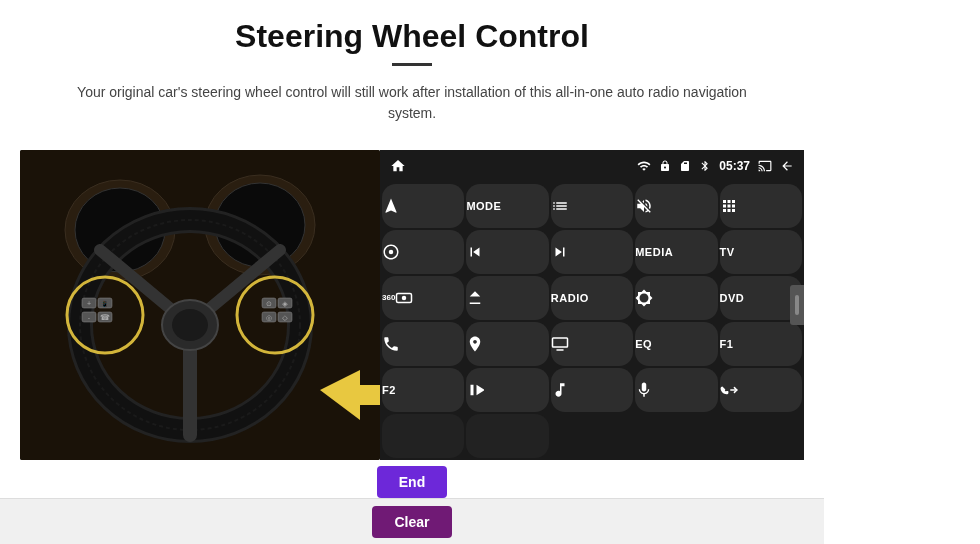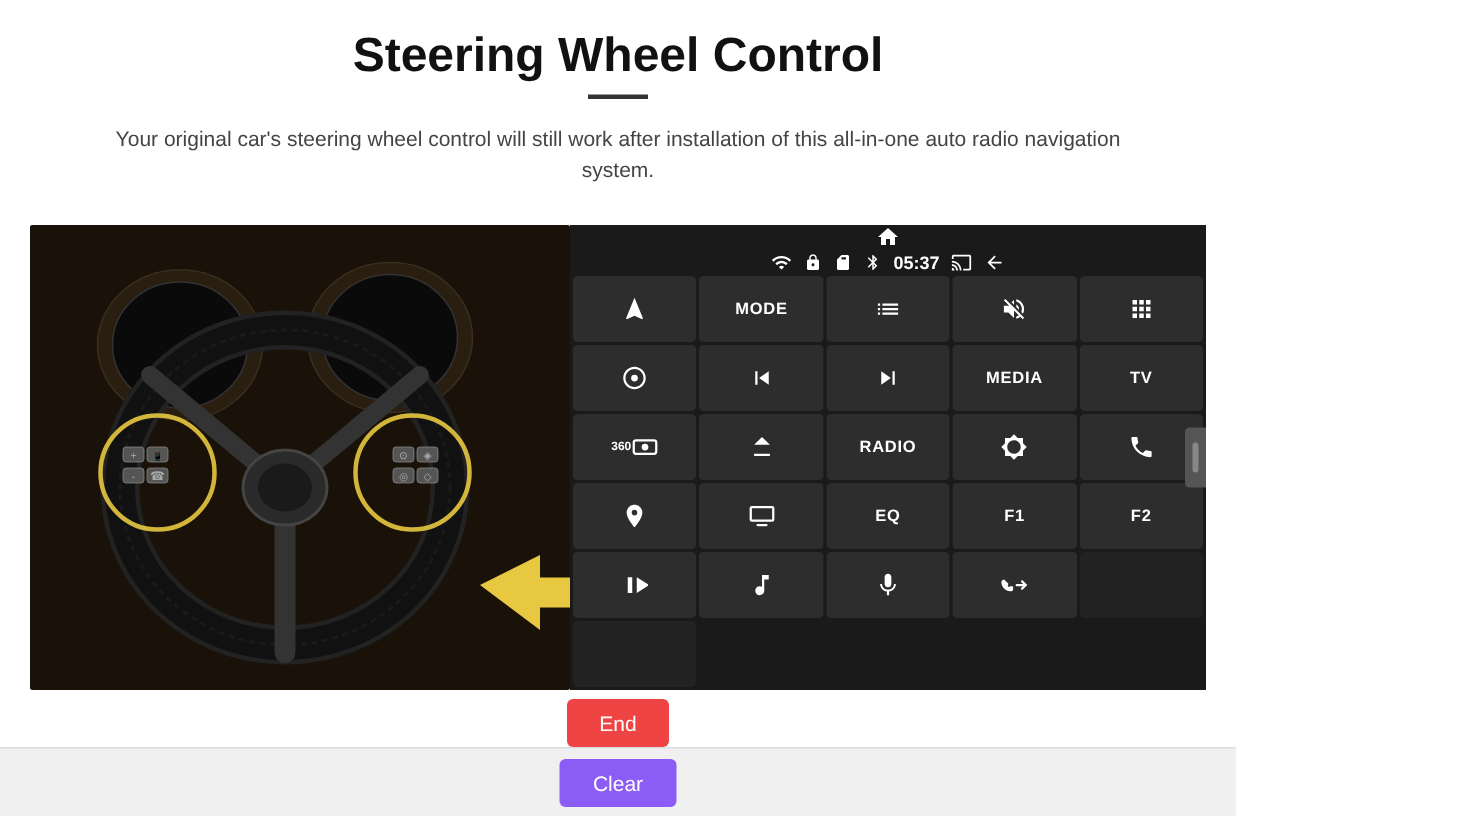--- a/index.html
+++ b/index.html
@@ -76,21 +76,20 @@
     }
     .radio-statusbar {
       background: #1a1a1a;
       height: 32px;
       display: flex;
       align-items: center;
       justify-content: space-between;
       padding: 0 10px;
       color: #fff;
       font-size: 12px;
-      flex-direction: column;
     }
     .statusbar-left {
       display: flex;
       align-items: center;
       gap: 6px;
     }
     .statusbar-right {
       display: flex;
       align-items: center;
       gap: 8px;
@@ -107,22 +106,22 @@
     }
     .rb {
       background: #2d2d2d;
       border: none;
       color: #fff;
       font-size: 11px;
       font-weight: bold;
       cursor: pointer;
       display: flex;
       align-items: center;
-      justify-content: center;
-      border-radius: 3px;
+      justify-content: flex-start;
+      border-radius: 14px;
       min-height: 36px;
     }
     .rb svg { width: 18px; height: 18px; }
     .rb-label { font-size: 11px; font-weight: 700; letter-spacing: 0.5px; }
 
     
     .bottom-bar {
       width: 100%;
       background: #f0f0f0;
       display: flex;
@@ -138,36 +137,36 @@
       background: #1565c0;
       color: #fff;
       border: none;
       padding: 8px 22px;
       font-size: 14px;
       font-weight: 600;
       border-radius: 4px;
       cursor: pointer;
     }
     .btn-end {
-      background: #ef4444;
+      background: #6d28d9;
       color: #fff;
       border: none;
       padding: 8px 22px;
       font-size: 14px;
-      font-weight: 400;
+      font-weight: 700;
       border-radius: 4px;
       cursor: pointer;
     }
     .btn-clear {
-      background: #8b5cf6;
+      background: #701a75;
       color: #fff;
       border: none;
       padding: 8px 22px;
       font-size: 14px;
-      font-weight: 400;
+      font-weight: 700;
       border-radius: 4px;
       cursor: pointer;
     }
     .scroll-handle {
       position: absolute;
       right: 0;
       top: 50%;
       transform: translateY(-50%);
       width: 14px;
       height: 40px;
@@ -345,20 +344,23 @@
             </svg>
         </button>
         <button class="rb">
             <span class="rb-label">RADIO</span>
           </button>
         <button class="rb">
           <svg width="16" height="16" viewBox="0 0 24 24" fill="white">
               <path d="M20 8.69V4h-4.69L12 .69 8.69 4H4v4.69L.69 12 4 15.31V20h4.69L12 23.31 15.31 20H20v-4.69L23.31 12 20 8.69zM12 18c-3.31 0-6-2.69-6-6s2.69-6 6-6 6 2.69 6 6-2.69 6-6 6z"></path>
             </svg>
         </button>
+        <button class="rb">
+            <span class="rb-label">DVD</span>
+          </button>
 
         <button class="rb">
           <svg width="16" height="16" viewBox="0 0 24 24" fill="white">
               <path d="M6.62 10.79c1.44 2.83 3.76 5.14 6.59 6.59l2.2-2.2c.27-.27.67-.36 1.02-.24 1.12.37 2.33.57 3.57.57.55 0 1 .45 1 1V20c0 .55-.45 1-1 1-9.39 0-17-7.61-17-17 0-.55.45-1 1-1h3.5c.55 0 1 .45 1 1 0 1.25.2 2.45.57 3.57.11.35.03.74-.25 1.02l-2.2 2.2z"></path>
             </svg>
         </button>
         <button class="rb">
           <svg width="16" height="16" viewBox="0 0 24 24" fill="white">
               <path d="M12 2C8.13 2 5 5.13 5 9c0 5.25 7 13 7 13s7-7.75 7-13c0-3.87-3.13-7-7-7zm0 9.5c-1.38 0-2.5-1.12-2.5-2.5s1.12-2.5 2.5-2.5 2.5 1.12 2.5 2.5-1.12 2.5-2.5 2.5z"></path>
             </svg>

